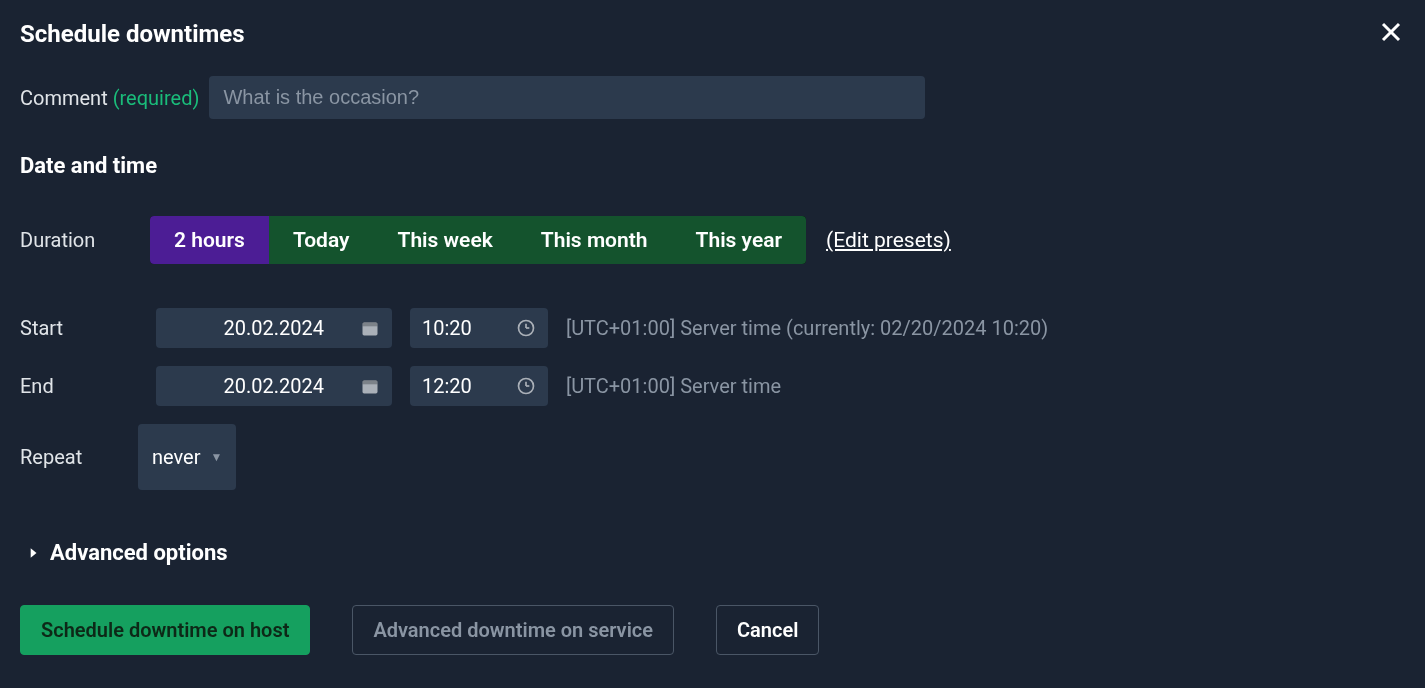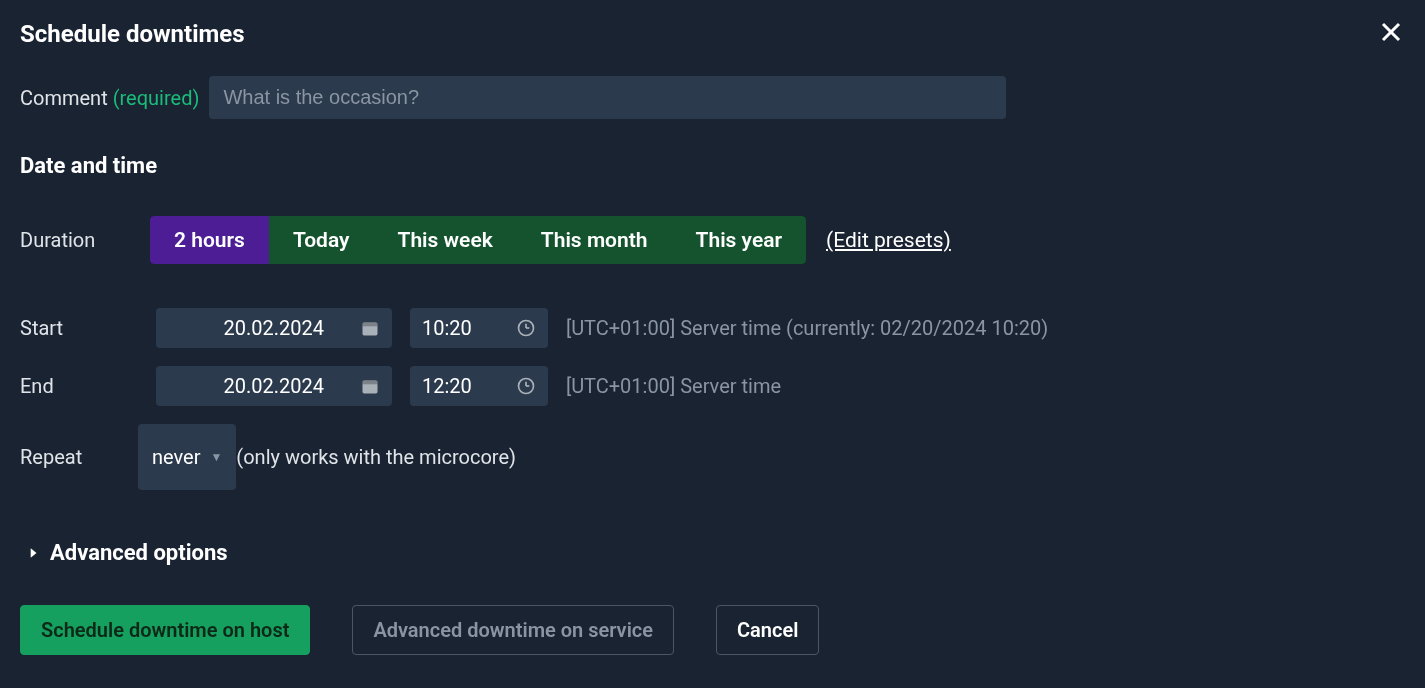--- a/index.html
+++ b/index.html
@@ -60,21 +60,21 @@
     .required {
       color: #1abc7a;
     }
     .text-input {
       background: #2c3a4d;
       border: none;
       border-radius: 4px;
       padding: 10px 14px;
       font-size: 20px;
       color: #e0e4e8;
-      width: 797px;
+      width: 716px;
     }
     .text-input::placeholder {
       color: #8a95a3;
     }
     .section-title {
       font-size: 22px;
       font-weight: 700;
       color: #ffffff;
       margin-top: 34px;
       margin-bottom: 38px;
@@ -309,21 +309,20 @@
   </div>
   <div class="tz-text">[UTC+01:00] Server time</div>
 </div>
 
 <div class="repeat-row">
   <div class="label">Repeat</div>
   <div class="select">
     <span>never</span>
     <span class="select-arrow">▼</span>
   </div>
-  <div class="hint">(only works with the microcore)</div>
 </div>
 
 <div class="advanced">
   <span class="adv-arrow">
     <svg viewBox="0 0 24 24">
         <path d="M8 4l10 8-10 8z"></path>
       </svg>
   </span>
   <span>Advanced options</span>
 </div>

